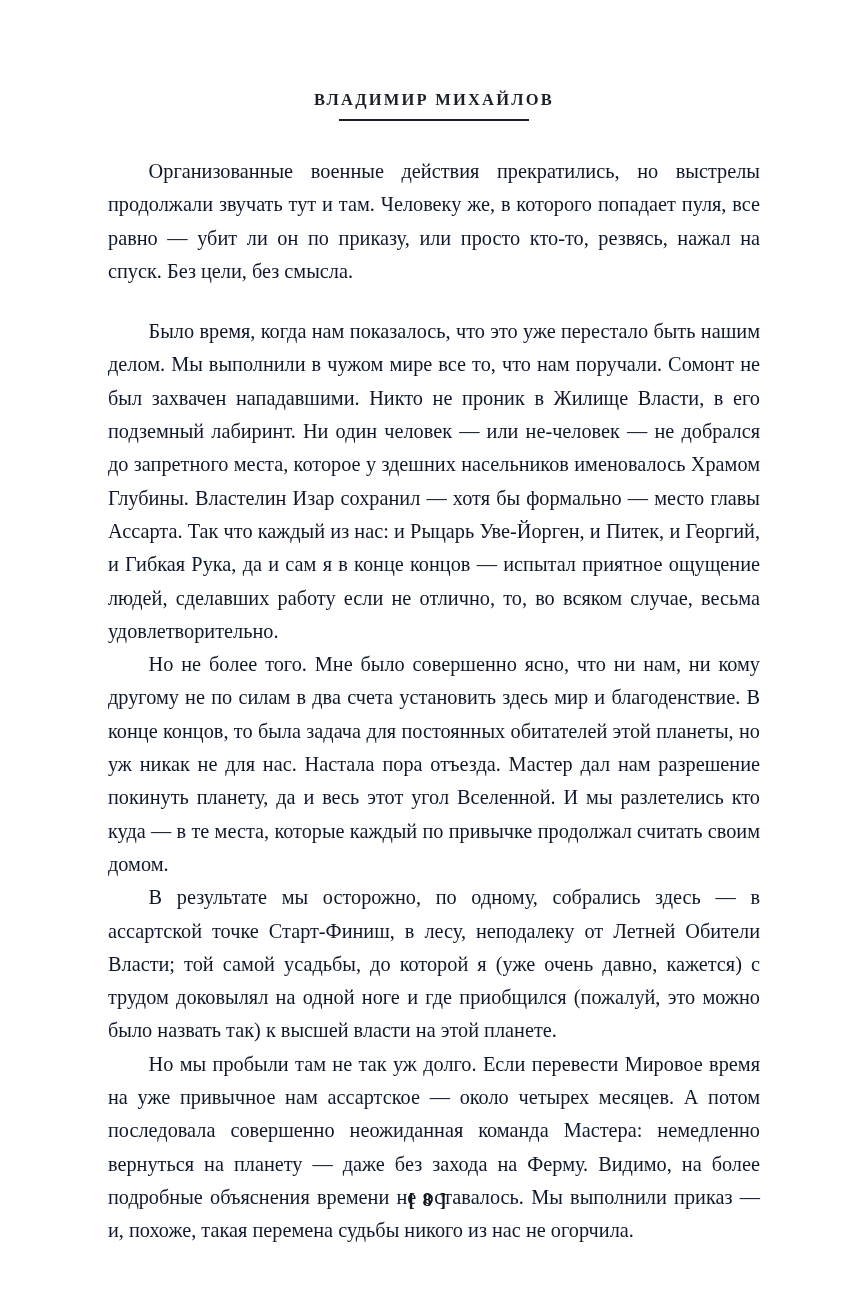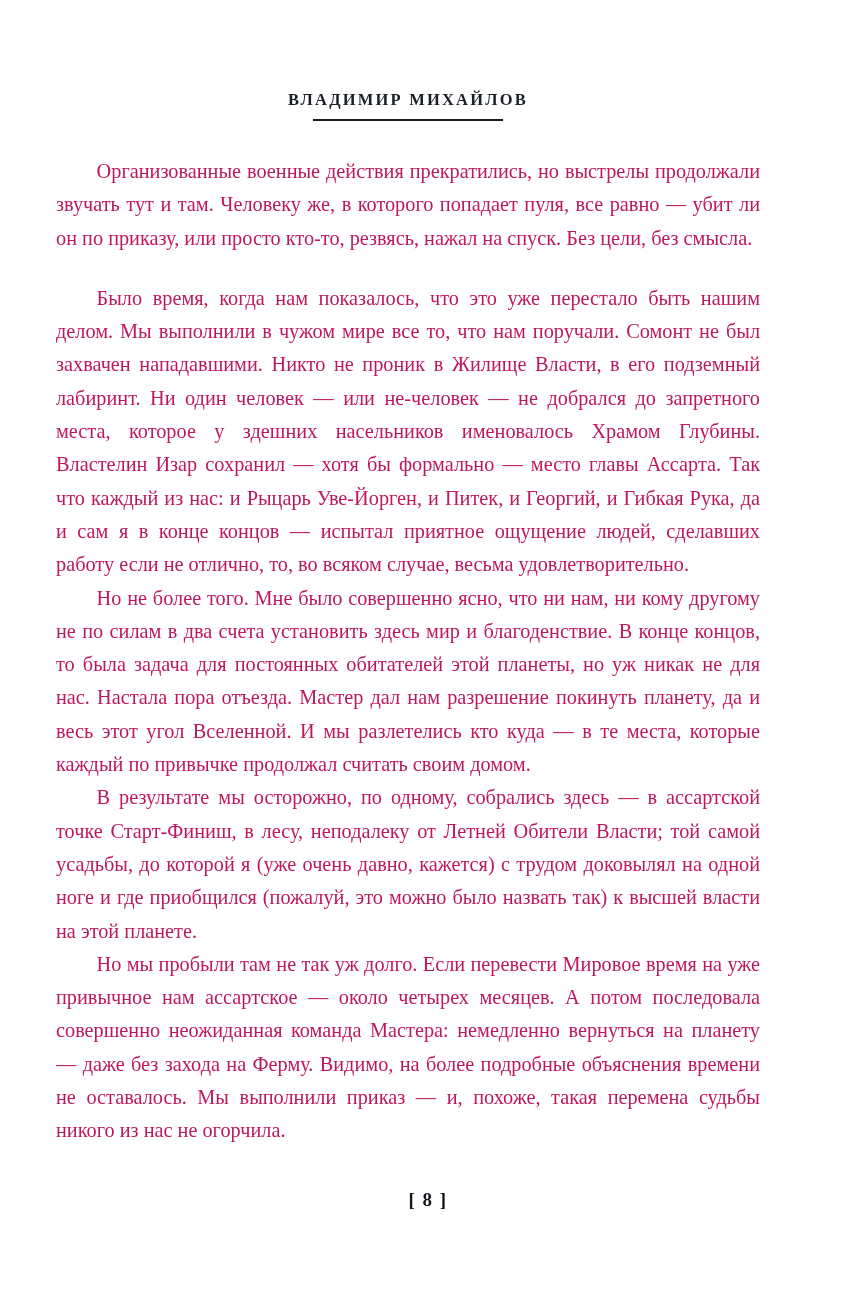--- a/index.html
+++ b/index.html
@@ -12,21 +12,21 @@
     height: 1299px;
     font-family: "Liberation Serif", "DejaVu Serif", serif;
     color: #12161c;
     position: relative;
     overflow: hidden;
   }
   .page {
     width: 856px;
     height: 1299px;
     box-sizing: border-box;
-    padding: 86px 96px 40px 56px;
+    padding: 86px 96px 40px 108px;
     position: relative;
   }
   .running-head {
     text-align: center;
     font-size: 16.5px;
     letter-spacing: 2.2px;
     font-variant: small-caps;
     text-transform: uppercase;
     color: #1b2028;
     font-weight: 600;
@@ -39,21 +39,21 @@
     background: #1b2028;
     margin: 9px auto 0 auto;
   }
   .body-text {
     margin-top: 34px;
     font-size: 20.3px;
     line-height: 33.3px;
     text-align: justify;
     text-justify: inter-word;
     hyphens: manual;
-    color: #be185d;
+    color: #0f172a;
   }
   .body-text p {
     margin: 0;
     text-indent: 2.0em;
   }
   .body-text p.gap-after {
     margin-bottom: 27px;
   }
   .folio {
     position: absolute;

